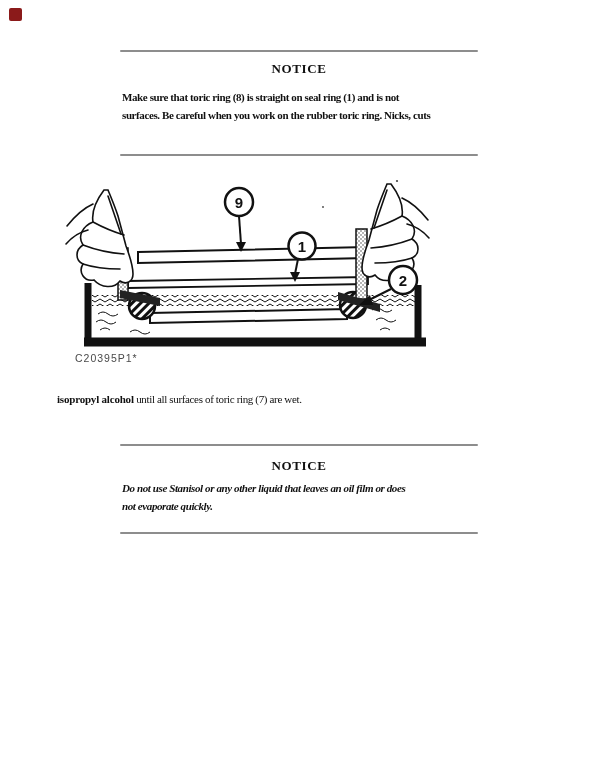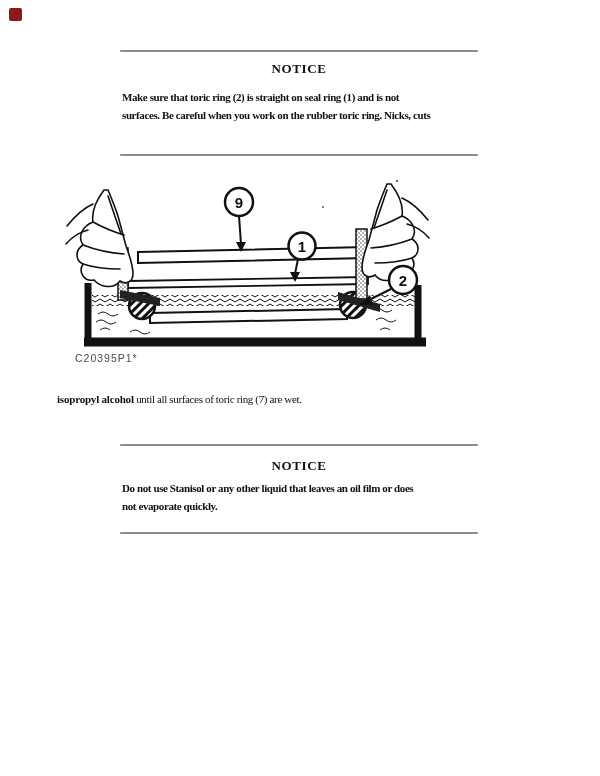--- a/index.html
+++ b/index.html
@@ -45,21 +45,21 @@
   .nt2 { top: 457px; }
   .notice-body {
     position: absolute;
     left: 122px;
     font-weight: 700;
     font-size: 11px;
     line-height: 18px;
     letter-spacing: -0.4px;
   }
   .nb1 { top: 88px; }
-  .nb2 { top: 479px; }
+  .nb2 { top: 479px; font-style: italic; }
   .notice-body .tline { white-space: nowrap; }
   .figure {
     position: absolute;
     left: 60px; top: 178px;
     width: 375px; height: 172px;
   }
   .caption {
     position: absolute;
     left: 75px; top: 352px;
     font-family: "Liberation Sans", sans-serif;
@@ -88,21 +88,21 @@
 
 <div class="page">
 
   <div class="marker" style="background: rgb(139, 26, 26);"></div>
 
   <div class="rule rule1"></div>
 
   <div class="notice-title nt1">NOTICE</div>
 
   <div class="notice-body nb1">
-    <div class="tline">Make sure that toric ring (2) is straight on seal ring (1) and is not</div>
+    <div class="tline">Make sure that toric ring (8) is straight on seal ring (1) and is not</div>
     <div class="tline">surfaces. Be careful when you work on the rubber toric ring. Nicks, cuts</div>
   </div>
 
   <div class="rule rule2"></div>
 
   <svg class="figure" viewBox="0 0 375 172" xmlns="http://www.w3.org/2000/svg">
     <defs>
       <pattern id="waves" width="10" height="5" patternUnits="userSpaceOnUse">
         <path d="M0 1 l5 3 l5 -3" fill="none" stroke="#111" stroke-width="1"></path>
       </pattern>

